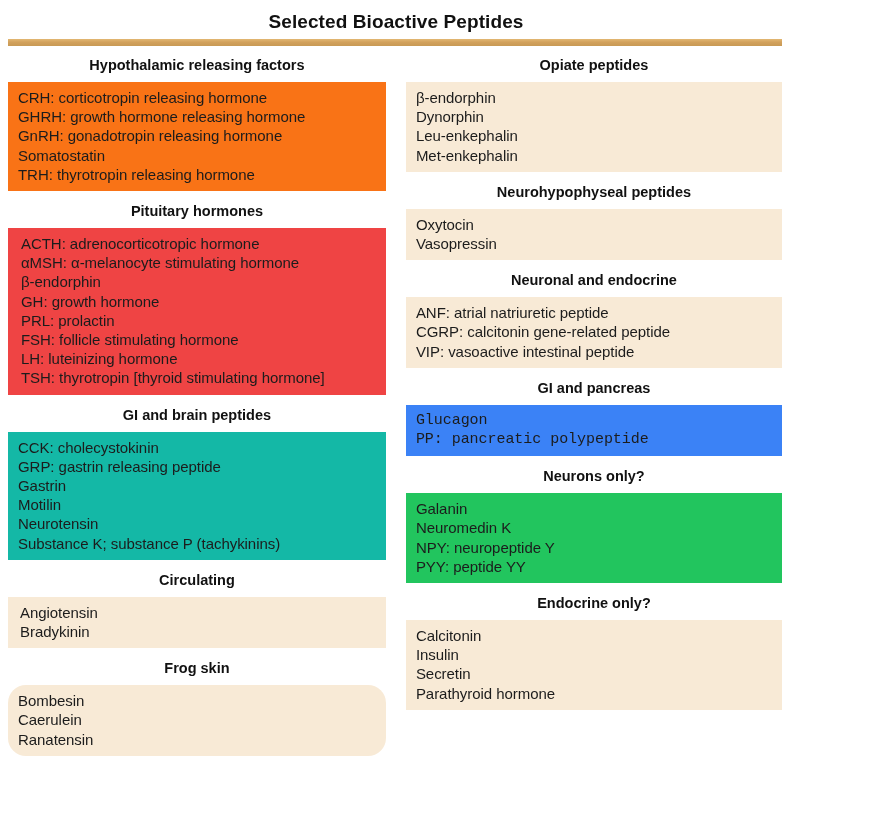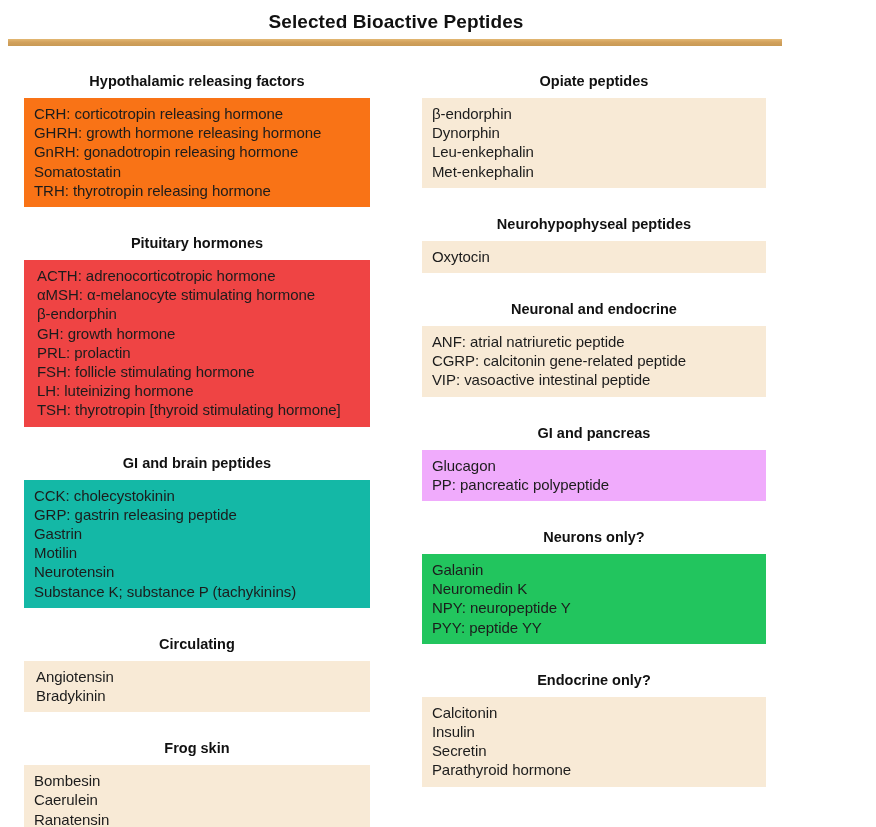--- a/index.html
+++ b/index.html
@@ -48,21 +48,21 @@
   }
   .col-left {
     width: 440px;
     padding: 0 12px 0 8px;
   }
   .col-right {
     width: 436px;
     padding: 0 10px 0 8px;
   }
   .section {
-    margin: 16px;
+    margin: 0;
   }
   .section-heading {
     text-align: center;
     font-size: 14.5px;
     font-weight: bold;
     color: #111111;
     line-height: 17px;
     padding: 12px 0 8px 0;
   }
   .section-heading.tight {
@@ -129,21 +129,21 @@
         </div>
         <div class="section">
           <div class="section-heading">Circulating</div>
           <div class="panel" style="background: rgb(248, 234, 214); padding-left: 12px;">
             <div class="row">Angiotensin</div>
             <div class="row">Bradykinin</div>
           </div>
         </div>
         <div class="section">
           <div class="section-heading">Frog skin</div>
-          <div class="panel" style="background: rgb(248, 234, 214);">
+          <div class="panel" style="background: rgb(248, 234, 214); border-radius: 18px;">
             <div class="row">Bombesin</div>
             <div class="row">Caerulein</div>
             <div class="row">Ranatensin</div>
           </div>
         </div>
       </div>
 
     <div class="col col-right">
         <div class="section">
           <div class="section-heading tight">Opiate peptides</div>
@@ -151,33 +151,34 @@
             <div class="row">β-endorphin</div>
             <div class="row">Dynorphin</div>
             <div class="row">Leu-enkephalin</div>
             <div class="row">Met-enkephalin</div>
           </div>
         </div>
         <div class="section">
           <div class="section-heading">Neurohypophyseal peptides</div>
           <div class="panel" style="background: rgb(248, 234, 214);">
             <div class="row">Oxytocin</div>
+            <div class="row">Vasopressin</div>
           </div>
         </div>
         <div class="section">
           <div class="section-heading">Neuronal and endocrine</div>
           <div class="panel" style="background: rgb(248, 234, 214);">
             <div class="row">ANF: atrial natriuretic peptide</div>
             <div class="row">CGRP: calcitonin gene-related peptide</div>
             <div class="row">VIP: vasoactive intestinal peptide</div>
           </div>
         </div>
         <div class="section">
           <div class="section-heading">GI and pancreas</div>
-          <div class="panel" style="background: #f0abfc;">
+          <div class="panel" style="background: #3b82f6; font-family: Liberation Mono, monospace;">
             <div class="row">Glucagon</div>
             <div class="row">PP: pancreatic polypeptide</div>
           </div>
         </div>
         <div class="section">
           <div class="section-heading">Neurons only?</div>
           <div class="panel" style="background: #22c55e;">
             <div class="row">Galanin</div>
             <div class="row">Neuromedin K</div>
             <div class="row">NPY: neuropeptide Y</div>

